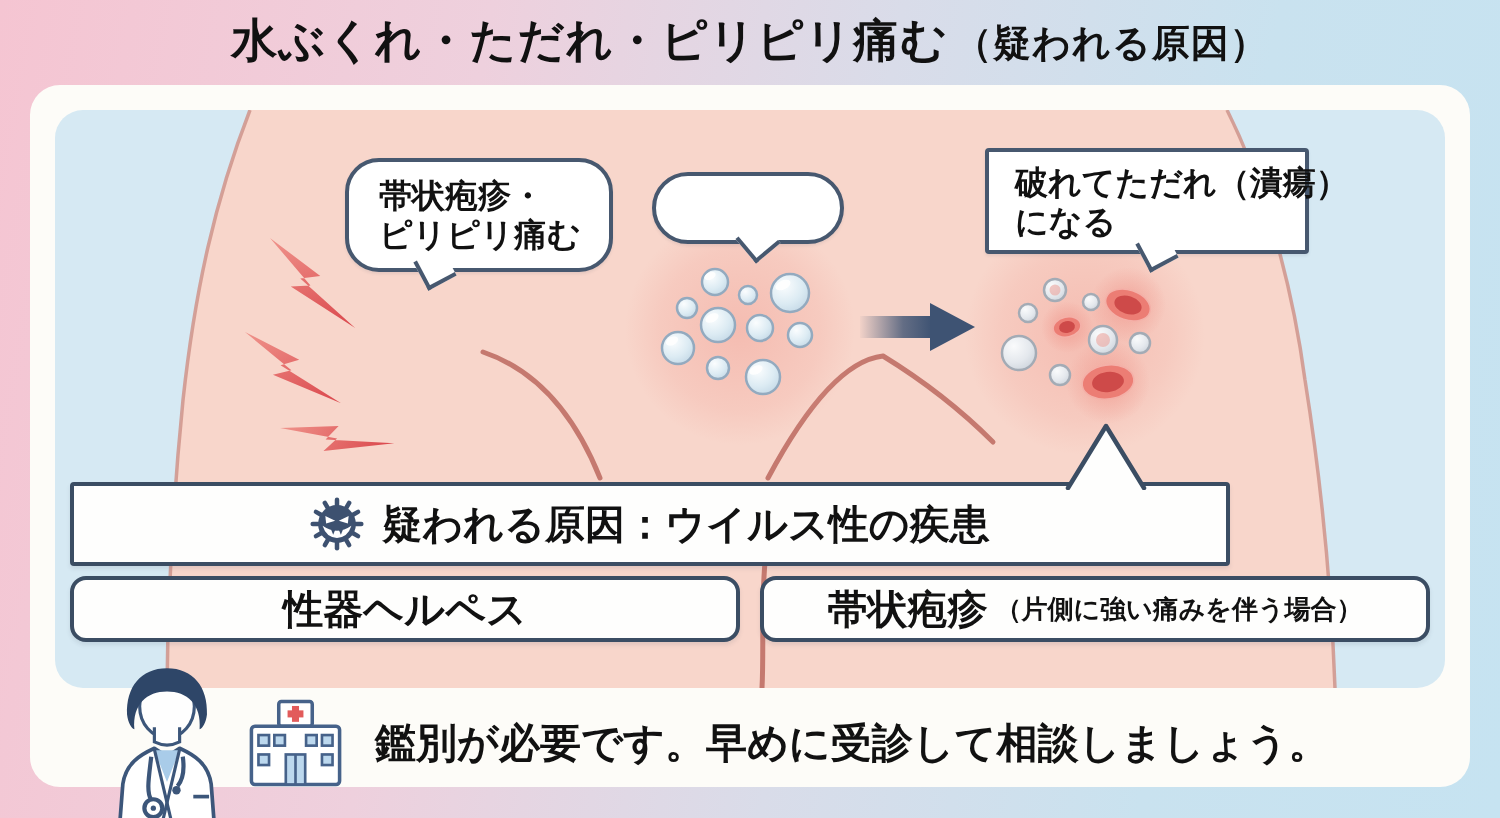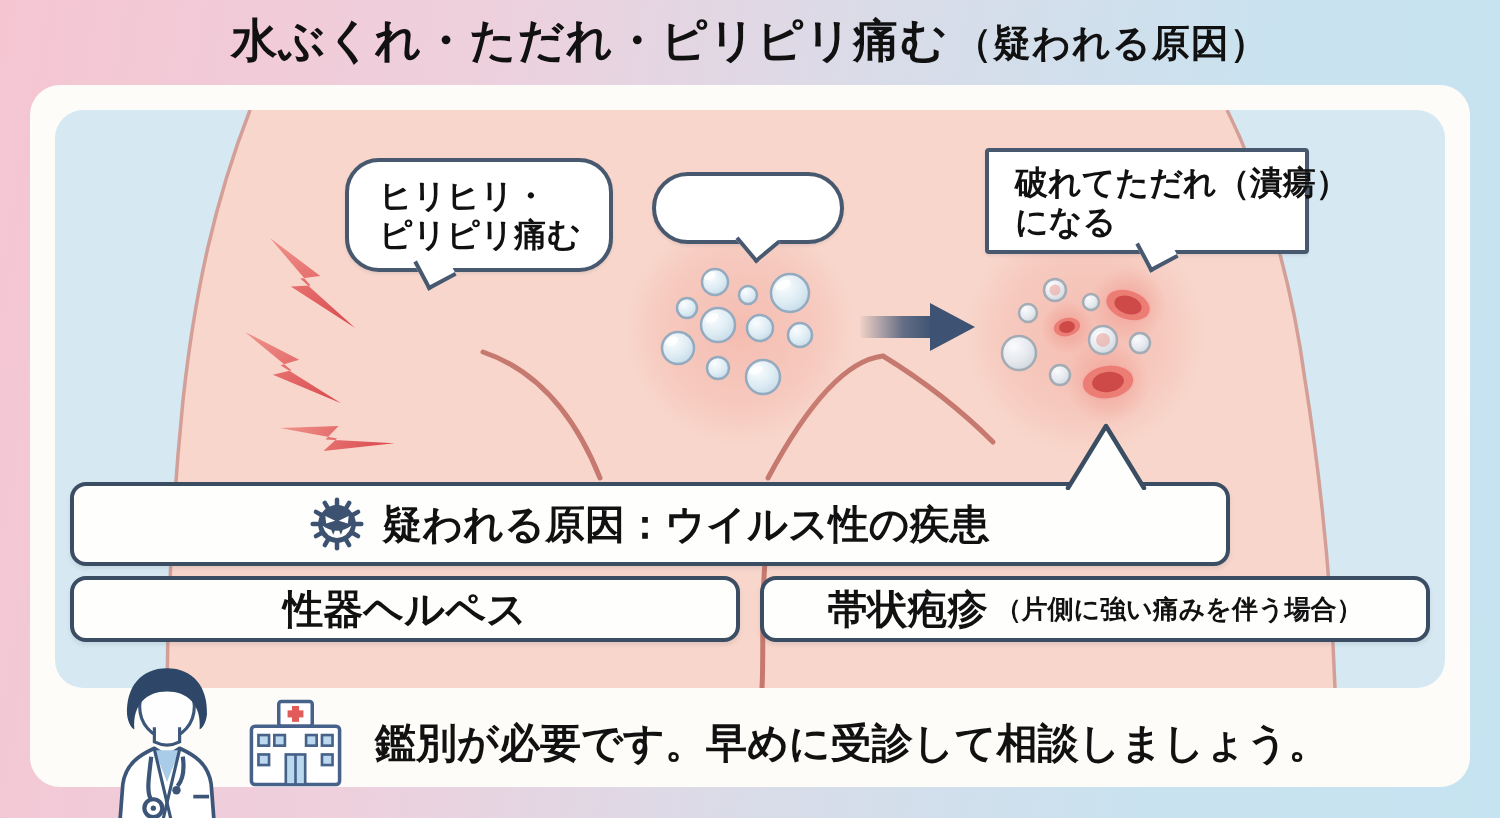--- a/index.html
+++ b/index.html
@@ -37,21 +37,21 @@
   .b1{left:345px;top:158px;width:268px;height:114px;padding:15px 0 0 30px;}
   .b1 .tail{left:70px;transform:rotate(62deg);}
   .b2{left:652px;top:172px;width:192px;height:72px;border-radius:38px;
       display:flex;align-items:center;justify-content:center;}
   .b2 .tail{left:86px;transform:rotate(50deg);}
   .b3{left:985px;top:148px;width:324px;height:106px;border-radius:4px;padding:12px 0 0 26px;}
   .b3 .tail{left:152px;transform:rotate(62deg);}
   .callout{position:absolute;left:1058px;top:420px;z-index:4;}
   .cause-box{
     position:absolute;left:70px;top:482px;width:1160px;height:84px;z-index:3;
-    background:#fefefd;border:4px solid #3b4d63;border-radius:16px;box-sizing:border-box;
+    background:#fefefd;border:4px solid #3b4d63;border-radius:4px;box-sizing:border-box;
     display:flex;align-items:center;justify-content:center;gap:18px;
     box-shadow:0 3px 4px rgba(70,80,100,0.12);
   }
   .cause-label{font-size:40px;font-weight:900;color:#111;white-space:nowrap;}
   .disease-box{
     position:absolute;top:576px;height:66px;z-index:3;box-sizing:border-box;
     background:#fefefd;border:4px solid #3b4d63;border-radius:16px;
     display:flex;align-items:center;justify-content:center;
     box-shadow:0 3px 4px rgba(70,80,100,0.12);
   }
@@ -176,21 +176,21 @@
             <ellipse cx="1053" cy="272" rx="26" ry="17" fill="#ec7d74" stroke="#f4b0a8" stroke-width="1.5" transform="rotate(-8 1053 272)"></ellipse>
             <ellipse cx="1053" cy="272" rx="16" ry="10" fill="#ce4a49" transform="rotate(-8 1053 272)"></ellipse>
           </g>
         </g>
       </svg>
     </div>
   </div>
 
   <div class="bubble b1">
     <div class="tail"></div>
-    <div class="bl">ヒリヒリ・</div>
+    <div class="bl">帯状疱疹・</div>
     <div class="bl">ピリピリ痛む</div>
   </div>
 
   <div class="bubble b2">
     <div class="tail"></div>
   </div>
 
   <div class="bubble b3">
     <div class="tail"></div>
     <div class="bl">破れてただれ（潰瘍）</div>

